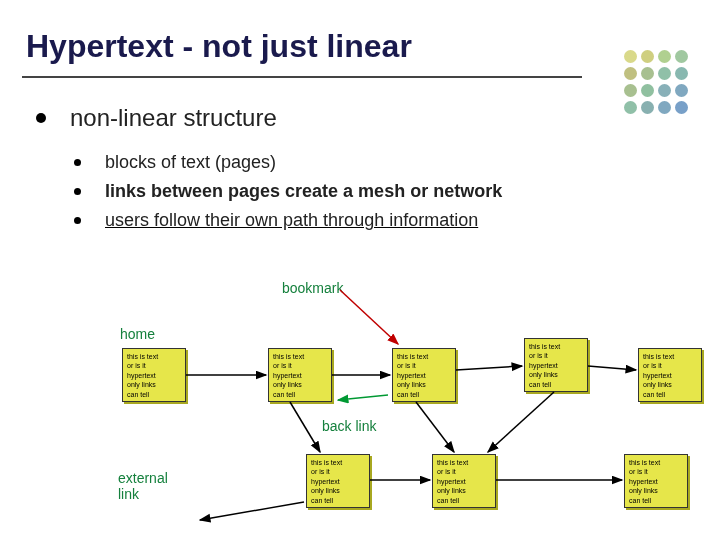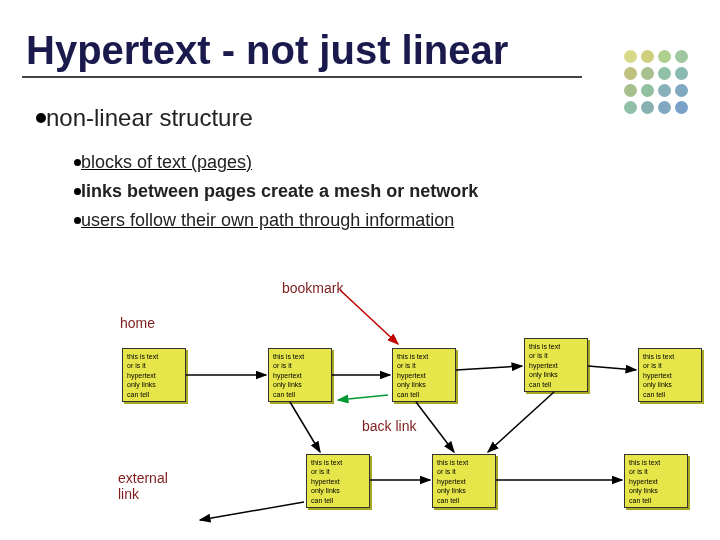--- a/index.html
+++ b/index.html
@@ -9,21 +9,21 @@
     height: 540px;
     background: #fff;
     font-family: Arial, Helvetica, sans-serif;
     position: relative;
     overflow: hidden;
   }
   .title {
     position: absolute;
     left: 26px;
     top: 28px;
-    font-size: 40px;
+    font-size: 32px;
     font-weight: bold;
     color: #1a1a4d;
   }
   .rule {
     position: absolute;
     left: 22px;
     top: 76px;
     width: 560px;
     border-top: 2px solid #444;
   }
@@ -42,40 +42,40 @@
   }
   .d0{background:#d9d98a}.d1{background:#cfcf80}.d2{background:#b0d090}.d3{background:#a0c8a0}
   .d4{background:#c0c080}.d5{background:#a8c090}.d6{background:#90c0a8}.d7{background:#88b8b0}
   .d8{background:#a8c090}.d9{background:#90c0a0}.d10{background:#88b0b8}.d11{background:#80a8c0}
   .d12{background:#90c0a8}.d13{background:#88b0b0}.d14{background:#80a8c0}.d15{background:#78a0c8}
 
   .bullet-row {
     position: absolute;
     display: flex;
     align-items: center;
-    gap: 0;
+    gap: 24px;
   }
   .b1 { left: 36px; top: 104px; }
-  .b2 { left: 74px; top: 152px; text-decoration: underline; }
+  .b2 { left: 74px; top: 152px; }
   .b3 { left: 74px; top: 181px; font-weight: bold; }
   .b4 { left: 74px; top: 210px; text-decoration: underline; }
 
   .dot {
     width: 10px; height: 10px; background:#000; border-radius:50%;
   }
   .dot-sm {
     width: 7px; height: 7px; background:#000; border-radius:50%;
   }
   .txt-lg { font-size: 24px; color:#222; }
   .txt-md { font-size: 18px; color:#222; }
 
   .label {
     position: absolute;
     font-size: 14px;
-    color: #7f1d1d;
+    color: #15803d;
   }
 
   .page {
     position: absolute;
     width: 64px;
     height: 54px;
     background: #e6e64a;
     border: 1px solid #333;
     box-shadow: 2px 2px 0 #a8a820;
     font-size: 7px;
@@ -127,22 +127,22 @@
 <div class="bullet-row b3">
   <span class="dot-sm"></span>
   <span class="txt-md">links between pages create a mesh or network</span>
 </div>
 <div class="bullet-row b4">
   <span class="dot-sm"></span>
   <span class="txt-md">users follow their own path through information</span>
 </div>
 
 <div class="label" style="left:282px; top:280px;">bookmark</div>
-<div class="label" style="left:120px; top:315px;">home</div>
-<div class="label" style="left:322px; top:418px;margin-left:40px;">back link</div>
+<div class="label" style="left:120px; top:326px;">home</div>
+<div class="label" style="left:322px; top:418px;">back link</div>
 <div class="label" style="left:118px; top:470px; white-space:pre; ">external
 link</div>
 
 <div class="page" style="left:122px; top:348px; white-space:pre;">this is text
 or is it
 hypertext
 only links
 can tell</div>
 <div class="page" style="left:268px; top:348px; white-space:pre;">this is text
 or is it

